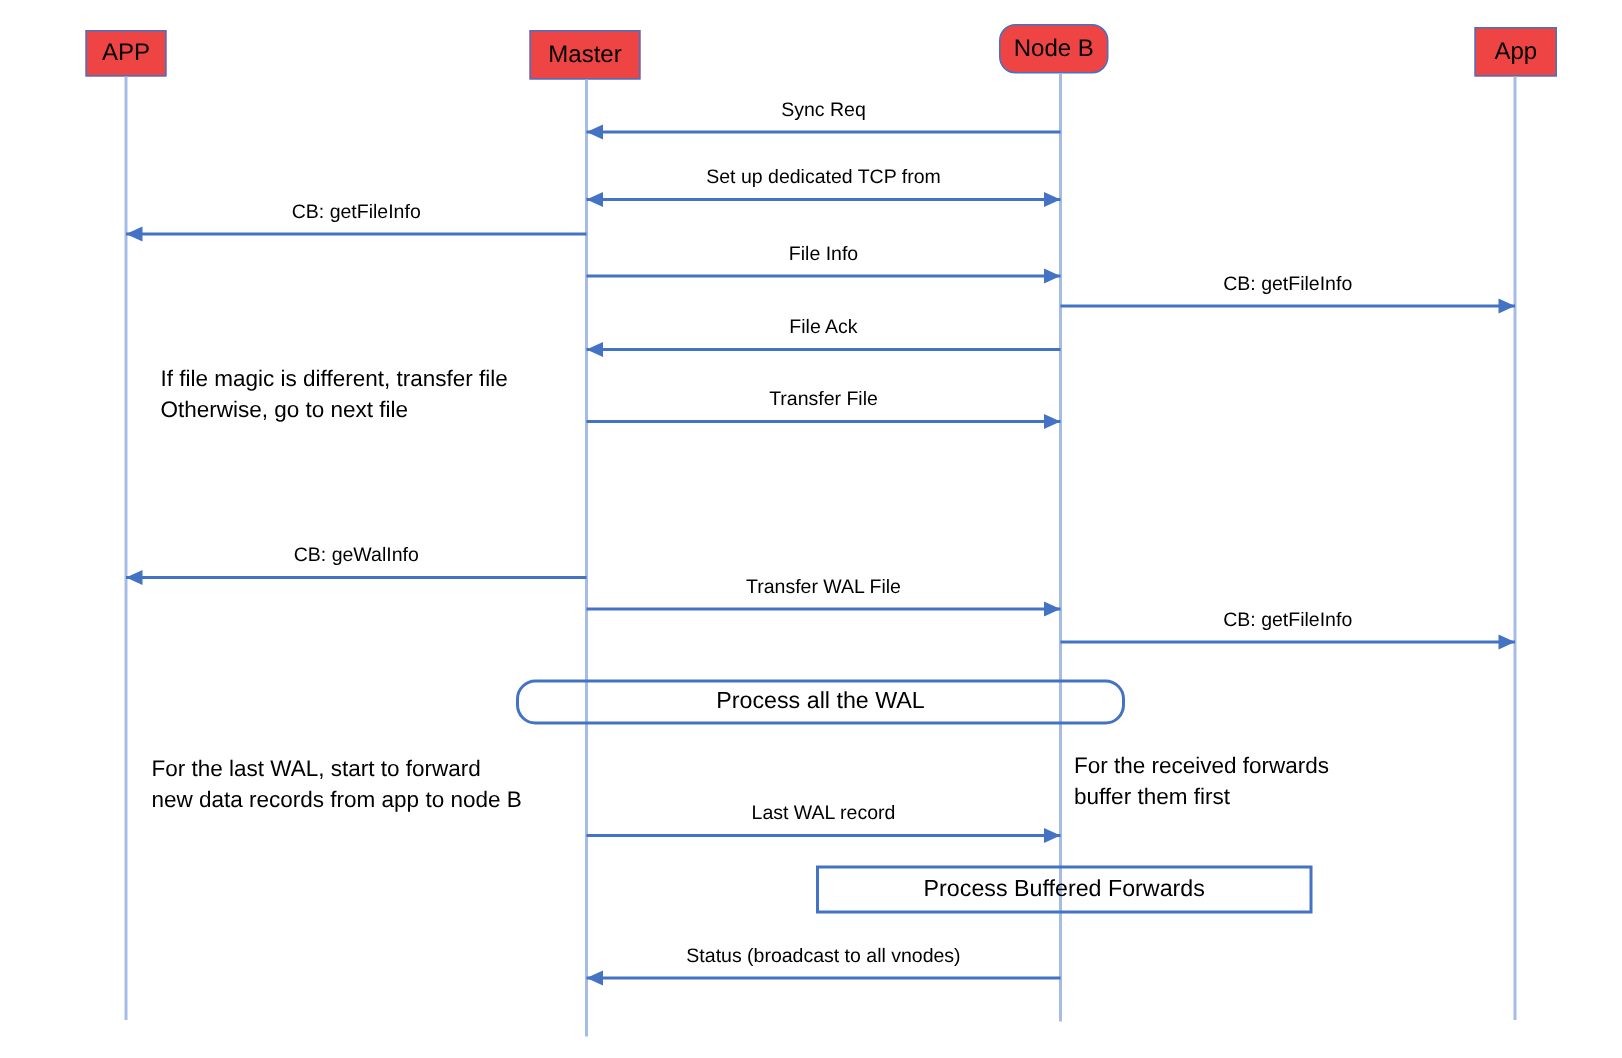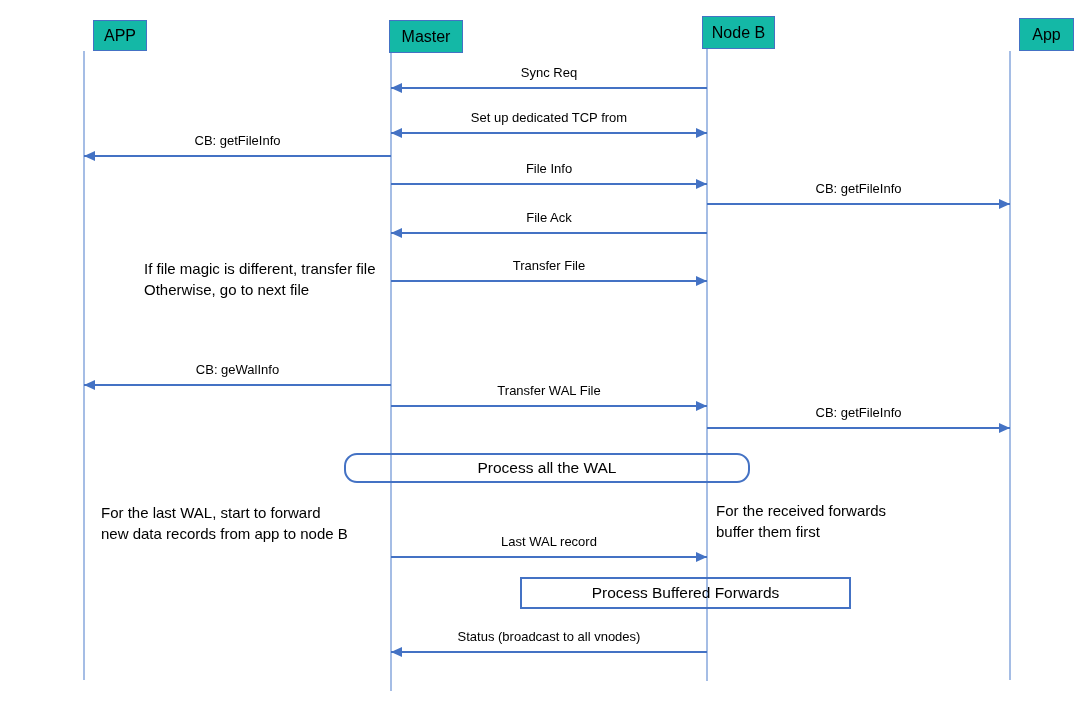--- a/index.html
+++ b/index.html
@@ -3,22 +3,22 @@
 <meta charset="utf-8">
 <style>
   html,body{margin:0;padding:0;background:#ffffff;}
   .canvas{
     position:relative;width:1081px;height:705px;background:#ffffff;overflow:hidden;
     font-family:"Liberation Sans","DejaVu Sans",sans-serif;color:var(--text,#000);
   }
   
   .actor{
     position:absolute;box-sizing:border-box;border:1.6px solid var(--box-border,#4472C4);
-    background:#14b8a6;display:flex;align-items:center;justify-content:center;
-    font-size:16px;line-height:1;white-space:nowrap;margin-left:36px;
+    background:#ef4444;display:flex;align-items:center;justify-content:center;
+    font-size:16px;line-height:1;white-space:nowrap;
   }
   
   .lifeline{position:absolute;width:1.7px;background:var(--lifeline,#A5BDE5);}
   
   .msg{position:absolute;height:0;}
   .msg-line{position:absolute;left:0;right:0;top:-1px;height:1.8px;background:var(--arrow,#4472C4);}
   .msg-label{
     position:absolute;left:0;right:0;bottom:7px;text-align:center;
     font-size:13px;line-height:1.2;white-space:nowrap;
   }
@@ -39,21 +39,21 @@
 <body>
 
 <div class="canvas">
 
   <div class="actor" style="left:57px;top:20px;width:54px;height:31px;">
     <span>APP</span>
   </div>
   <div class="actor" style="left:353px;top:20px;width:74px;height:33px;text-align:right;">
     <span>Master</span>
   </div>
-  <div class="actor" style="left:666px;top:16px;width:73px;height:33px;">
+  <div class="actor" style="left:666px;top:16px;width:73px;height:33px;border-radius:11px;">
     <span>Node B</span>
   </div>
   <div class="actor" style="left:983px;top:18px;width:55px;height:33px;">
     <span>App</span>
   </div>
 
   <div class="lifeline" style="left:83.2px;top:51px;height:629px;"></div>
   <div class="lifeline" style="left:390.2px;top:53px;height:638px;"></div>
   <div class="lifeline" style="left:706.2px;top:49px;height:632px;"></div>
   <div class="lifeline" style="left:1009.2px;top:51px;height:629px;"></div>
@@ -127,25 +127,25 @@
 
   <div class="msg" style="left:391px;top:652px;width:316px;">
     <div class="msg-label">Status (broadcast to all vnodes)</div>
     <div class="msg-line"></div>
     <div class="ah ah-left"></div>
   </div>
 
   <div class="process" style="left:344px;top:453px;width:406px;height:30px;border-radius:13px;">
     <span>Process all the WAL</span>
   </div>
-  <div class="process" style="left:520px;top:577px;width:331px;height:32px;text-align:center;">
+  <div class="process" style="left:544px;top:577px;width:331px;height:32px;text-align:center;">
     <span>Process Buffered Forwards</span>
   </div>
 
-  <div class="note" style="left:107px;top:258px;margin-left:37px;">
+  <div class="note" style="left:107px;top:242px;">
     <span>If file magic is different, transfer file</span>
     <span>Otherwise, go to next file</span>
   </div>
   <div class="note" style="left:101px;top:502px;">
     <span>For the last WAL, start to forward</span>
     <span>new data records from app to node B</span>
   </div>
   <div class="note" style="left:716px;top:500px;">
     <span>For the received forwards</span>
     <span>buffer them first</span>

